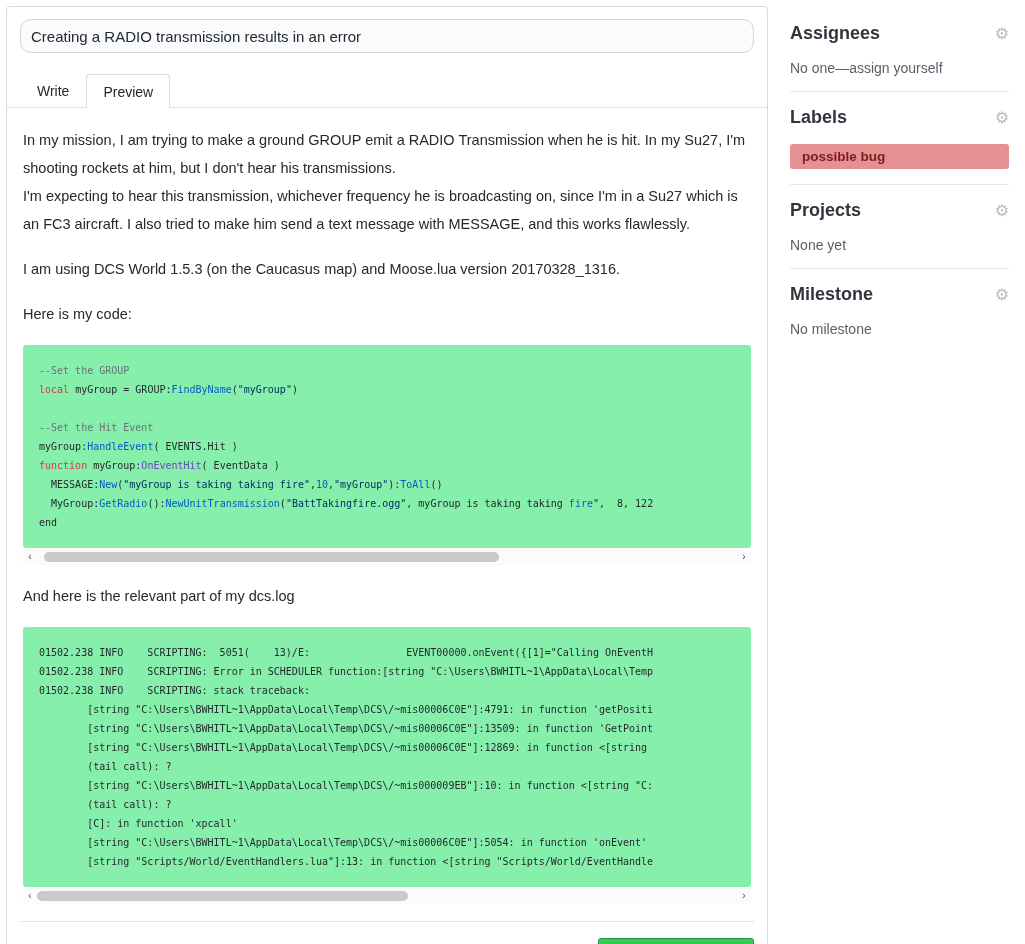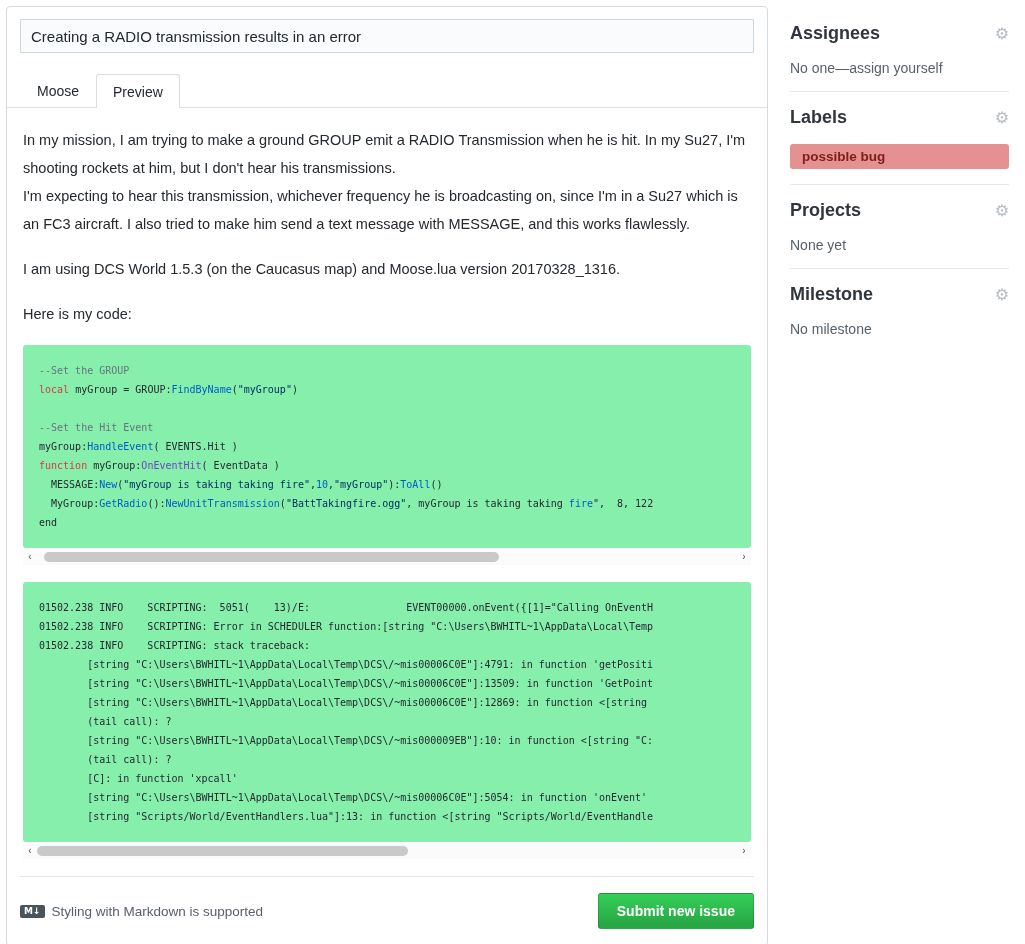--- a/index.html
+++ b/index.html
@@ -2,21 +2,21 @@
 <html><head>
 <meta charset="utf-8">
 <style>
   * { box-sizing: border-box; margin: 0; padding: 0; }
   html,body { width:1025px; height:944px; background:#fff; font-family:"Liberation Sans", sans-serif; color:#24292e; }
   .page { display:flex; padding:6px 8px 0 6px; gap:22px; }
 
   
   .main-card { width:762px; background:#fff; border:1px solid #d6dade; border-radius:4px; min-height:932px; position:relative; }
   .title-wrap { padding:12px 13px 0 13px; }
-  .title-input { width:100%; height:34px; border:1px solid #cfd6dc; border-radius:1px; background:#fafbfc; padding:0 10px; font-size:15px; color:#24292e; font-family:"Liberation Sans",sans-serif; outline:none; }
+  .title-input { width:100%; height:34px; border:1px solid #cfd6dc; border-radius:11px; background:#fafbfc; padding:0 10px; font-size:15px; color:#24292e; font-family:"Liberation Sans",sans-serif; outline:none; }
 
   .tab-nav { margin-top:20px; border-bottom:1px solid #dde1e5; padding-left:13px; display:flex; height:35px; }
   .tab { font-size:14px; color:#24292e; padding:9px 16px; cursor:pointer; border:1px solid transparent; border-bottom:none; line-height:16px; }
   .tab.active { background:#fff; border-color:#d9dde1; border-radius:3px 3px 0 0; position:relative; top:1px; }
 
   .preview-body { padding:18px 16px 0 16px; }
   .preview-body p { font-size:14.5px; line-height:28px; color:#24292e; margin-bottom:17px; }
 
   .code-block { background:#86efac; border-radius:3px; padding:16px; font-family:"DejaVu Sans Mono", monospace; font-size:10px; line-height:19px; white-space:pre; overflow:hidden; color:#24292e; }
   .cl { height:19px; }
@@ -54,41 +54,42 @@
 
 <div class="page">
 
   <div class="main-card">
 
     <div class="title-wrap">
       <input class="title-input" type="text" value="Creating a RADIO transmission results in an error" style="">
     </div>
 
     <div class="tab-nav">
-      <div class="tab">Moose</div>
+      <div class="tab">Write</div>
       <div class="tab active">Preview</div>
     </div>
 
     <div class="preview-body">
       <p>
         <span>In my mission, I am trying to make a ground GROUP emit a RADIO Transmission when he is hit. In my Su27, I'm shooting rockets at him, but I don't hear his transmissions.</span><br>
         <span>I'm expecting to hear this transmission, whichever frequency he is broadcasting on, since I'm in a Su27 which is an FC3 aircraft. I also tried to make him send a text message with MESSAGE, and this works flawlessly.</span>
       </p>
       <p>I am using DCS World 1.5.3 (on the Caucasus map) and Moose.lua version 20170328_1316.</p>
       <p>Here is my code:</p>
 
       <div class="code-block"><div class="cl"><span class="tok-c">--Set the GROUP</span></div><div class="cl"><span class="tok-k">local</span><span class="tok-p"> myGroup = GROUP:</span><span class="tok-f">FindByName</span><span class="tok-p">(</span><span class="tok-s">"myGroup"</span><span class="tok-p">)</span></div><div class="cl">&nbsp;</div><div class="cl"><span class="tok-c">--Set the Hit Event</span></div><div class="cl"><span class="tok-p">myGroup:</span><span class="tok-f">HandleEvent</span><span class="tok-p">( EVENTS.Hit )</span></div><div class="cl"><span class="tok-k">function</span><span class="tok-p"> myGroup:</span><span class="tok-m">OnEventHit</span><span class="tok-p">( EventData )</span></div><div class="cl"><span class="tok-p">  MESSAGE:</span><span class="tok-f">New</span><span class="tok-p">(</span><span class="tok-s">"myGroup is taking taking fire"</span><span class="tok-p">,</span><span class="tok-f">10</span><span class="tok-p">,</span><span class="tok-s">"myGroup"</span><span class="tok-p">):</span><span class="tok-f">ToAll</span><span class="tok-p">()</span></div><div class="cl"><span class="tok-p">  MyGroup:</span><span class="tok-f">GetRadio</span><span class="tok-p">():</span><span class="tok-f">NewUnitTransmission</span><span class="tok-p">(</span><span class="tok-s">"BattTakingfire.ogg"</span><span class="tok-p">, myGroup is taking taking </span><span class="tok-f">fire</span><span class="tok-p">",  8, 122</span></div><div class="cl"><span class="tok-p">end</span></div></div>
       <div class="hscrollbar">
         <span class="sb-arrow">‹</span>
         <span class="sb-track">
             <span class="sb-thumb thumb-code"></span>
           </span>
         <span class="sb-arrow">›</span>
       </div>
 
+      <p>And here is the relevant part of my dcs.log</p>
 
       <div class="code-block"><div class="cl">01502.238 INFO    SCRIPTING:  5051(    13)/E:                EVENT00000.onEvent({[1]="Calling OnEventH</div><div class="cl">01502.238 INFO    SCRIPTING: Error in SCHEDULER function:[string "C:\Users\BWHITL~1\AppData\Local\Temp</div><div class="cl">01502.238 INFO    SCRIPTING: stack traceback:</div><div class="cl">        [string "C:\Users\BWHITL~1\AppData\Local\Temp\DCS\/~mis00006C0E"]:4791: in function 'getPositi</div><div class="cl">        [string "C:\Users\BWHITL~1\AppData\Local\Temp\DCS\/~mis00006C0E"]:13509: in function 'GetPoint</div><div class="cl">        [string "C:\Users\BWHITL~1\AppData\Local\Temp\DCS\/~mis00006C0E"]:12869: in function &lt;[string </div><div class="cl">        (tail call): ?</div><div class="cl">        [string "C:\Users\BWHITL~1\AppData\Local\Temp\DCS\/~mis000009EB"]:10: in function &lt;[string "C:</div><div class="cl">        (tail call): ?</div><div class="cl">        [C]: in function 'xpcall'</div><div class="cl">        [string "C:\Users\BWHITL~1\AppData\Local\Temp\DCS\/~mis00006C0E"]:5054: in function 'onEvent'</div><div class="cl">        [string "Scripts/World/EventHandlers.lua"]:13: in function &lt;[string "Scripts/World/EventHandle</div></div>
       <div class="hscrollbar">
         <span class="sb-arrow">‹</span>
         <span class="sb-track">
             <span class="sb-thumb thumb-log"></span>
           </span>
         <span class="sb-arrow">›</span>
       </div>
     </div>

